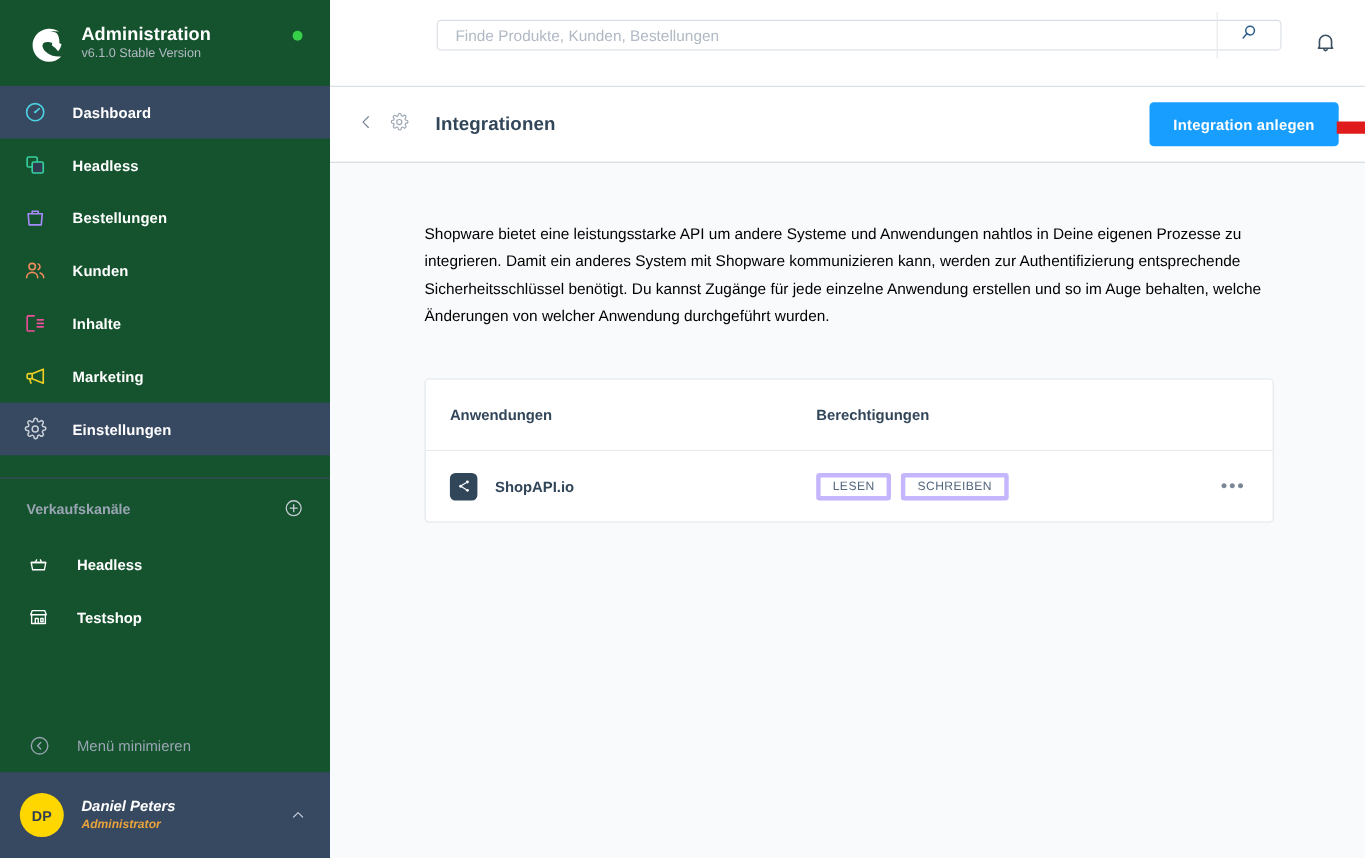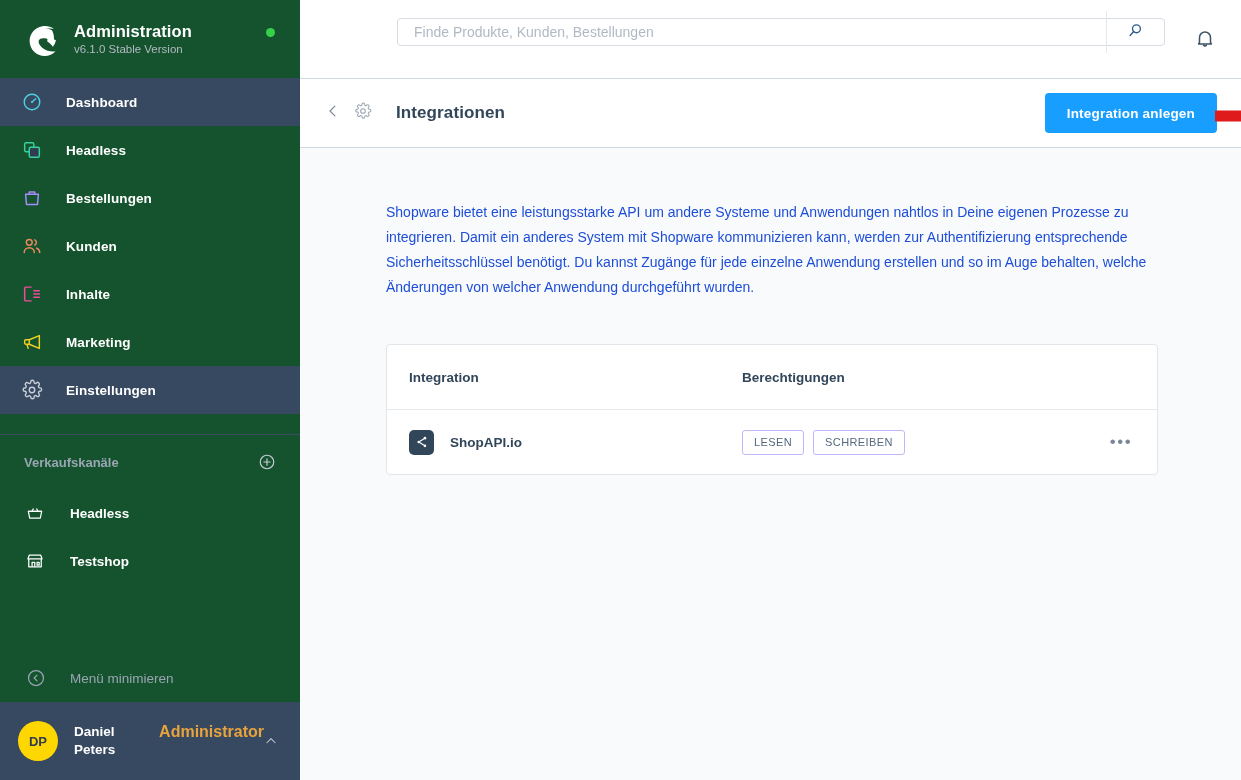--- a/index.html
+++ b/index.html
@@ -60,23 +60,23 @@
   .sb-user {
     position: absolute; left: 0; right: 0; bottom: 0; height: 78px;
     background: #374861; display: flex; align-items: center;
     padding: 0 22px 0 18px; cursor: pointer;
   }
   .avatar {
     width: 40px; height: 40px; border-radius: 50%; background: #ffd700;
     color: #303d51; font-size: 13px; font-weight: bold;
     display: flex; align-items: center; justify-content: center; flex: none; margin-right: 16px;
   }
-  .user-txt { display: flex; flex-direction: row; flex: 1; }
+  .user-txt { display: flex; flex-direction: column; flex: 1; font-style: italic; }
   .user-name { color: #fff; font-size: 13.5px; font-weight: bold; line-height: 18px; }
-  .user-role { color: #e8a33d; font-size: 16px; font-weight: bold; line-height: 17px; margin-left: 12px; }
+  .user-role { color: #e8a33d; font-size: 11px; font-weight: bold; line-height: 17px; }
   .user-caret { width: 14px; height: 14px; flex: none; }
 
   
   .main { flex: 1; height: 780px; display: flex; flex-direction: column; background: #f9fafb; position: relative; }
 
   .topbar {
     height: 79px; background: #fff; display: flex; align-items: center;
     border-bottom: 1px solid #d1d9e0; flex: none; position: relative;
   }
   .search-wrap {
@@ -112,39 +112,39 @@
     background: #189eff; color: #fff; border: none; border-radius: 4px;
     height: 40px; padding: 0 22px; font-size: 13.5px; font-weight: bold;
     font-family: "Liberation Sans", sans-serif; cursor: pointer; letter-spacing: .2px;
   }
   .anno-arrow { position: absolute; left: 915px; top: 101px; width: 58px; height: 30px; z-index: 30; pointer-events: none; }
 
   
   .content { flex: 1; overflow: hidden; padding: 52px 0 0 0; }
   .content-inner { width: 772px; margin-left: 86px; }
   .c-title { font-size: 26px; color: #32465a; font-weight: normal; letter-spacing: .1px; margin-bottom: 27px; }
-  .c-desc { font-size: 14px; line-height: 25px; color: #1d4ed8; width: 772px; }
+  .c-desc { font-size: 14px; line-height: 25px; color: #000000; width: 772px; }
 
   .card {
     margin-top: 44px; background: #fff; border: 1px solid #e2e6ea; border-radius: 4px;
     width: 772px;
   }
   .card-head { height: 65px; display: flex; align-items: center; border-bottom: 1px solid #e6eaee; padding: 0 22px; }
   .col-integration { width: 333px; font-size: 13.5px; font-weight: bold; color: #32465a; }
   .col-perms { font-size: 13.5px; font-weight: bold; color: #32465a; }
   .card-row { height: 64px; display: flex; align-items: center; padding: 0 22px; }
   .row-int { width: 333px; display: flex; align-items: center; }
   .int-ico {
     width: 25px; height: 25px; border-radius: 5px; background: #32465a;
     display: flex; align-items: center; justify-content: center; flex: none; margin-right: 16px;
   }
   .int-name { font-size: 13.5px; font-weight: bold; color: #32465a; }
   .perm-list { display: flex; gap: 9px; flex: 1; }
   .perm {
-    border: 1px solid #c4b5fd; border-radius: 3px; height: 25px;
+    border: 4px solid #c4b5fd; border-radius: 3px; height: 25px;
     padding: 0 11px; display: flex; align-items: center;
     font-size: 11px; color: #55687d; letter-spacing: .4px;
   }
   .row-menu { width: 28px; display: flex; align-items: center; justify-content: center; cursor: pointer; color: #7a8797; font-size: 17px; letter-spacing: 1.5px; margin-left: auto; }
 </style>
 </head>
 <body>
 
 <div id="app">
 
@@ -343,21 +343,21 @@
         <button class="btn-primary">Integration anlegen</button>
       </span>
     </div>
 
     <div class="content">
       <div class="content-inner">
         <p class="c-desc">Shopware bietet eine leistungsstarke API um andere Systeme und Anwendungen nahtlos in Deine eigenen Prozesse zu integrieren. Damit ein anderes System mit Shopware kommunizieren kann, werden zur Authentifizierung entsprechende Sicherheitsschlüssel benötigt. Du kannst Zugänge für jede einzelne Anwendung erstellen und so im Auge behalten, welche Änderungen von welcher Anwendung durchgeführt wurden.</p>
 
         <div class="card">
           <div class="card-head">
-            <span class="col-integration">Integration</span>
+            <span class="col-integration">Anwendungen</span>
             <span class="col-perms">Berechtigungen</span>
           </div>
           <div class="card-row">
             <span class="row-int">
               <span class="int-ico">
                 <svg viewBox="0 0 24 24" width="14" height="14" fill="none" stroke="#ffffff" stroke-width="1.8" stroke-linecap="round">
                   <circle cx="17" cy="5.5" r="2.3" fill="#ffffff" stroke="none"></circle>
                   <circle cx="6.5" cy="12" r="2.3" fill="#ffffff" stroke="none"></circle>
                   <circle cx="17" cy="18.5" r="2.3" fill="#ffffff" stroke="none"></circle>
                   <path d="M14.9 6.8l-6.3 3.9M8.6 13.3l6.3 3.9"></path>

